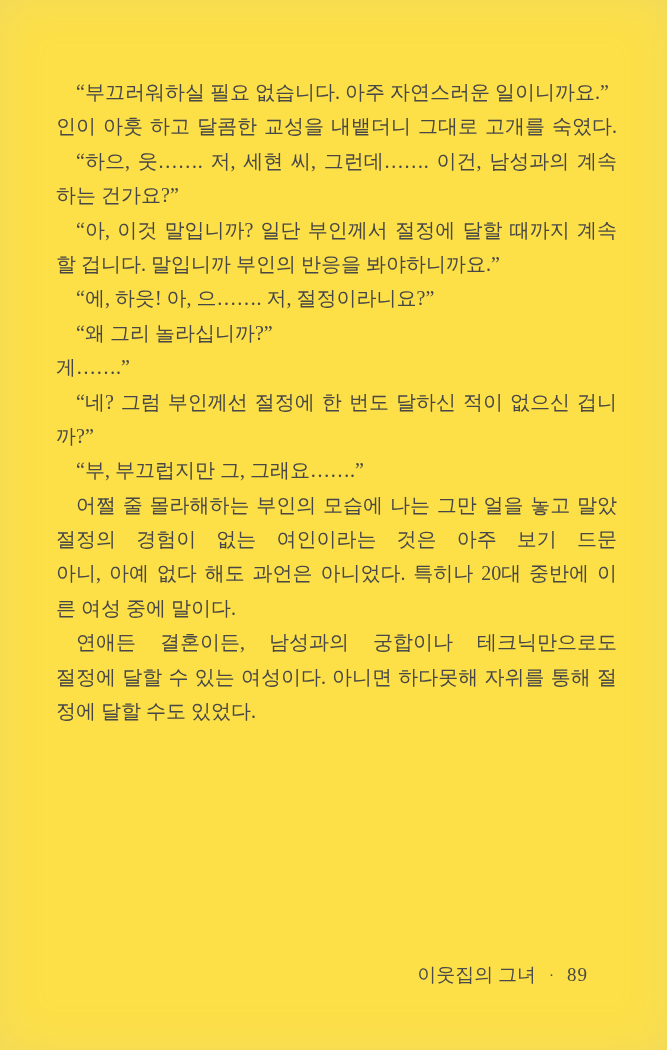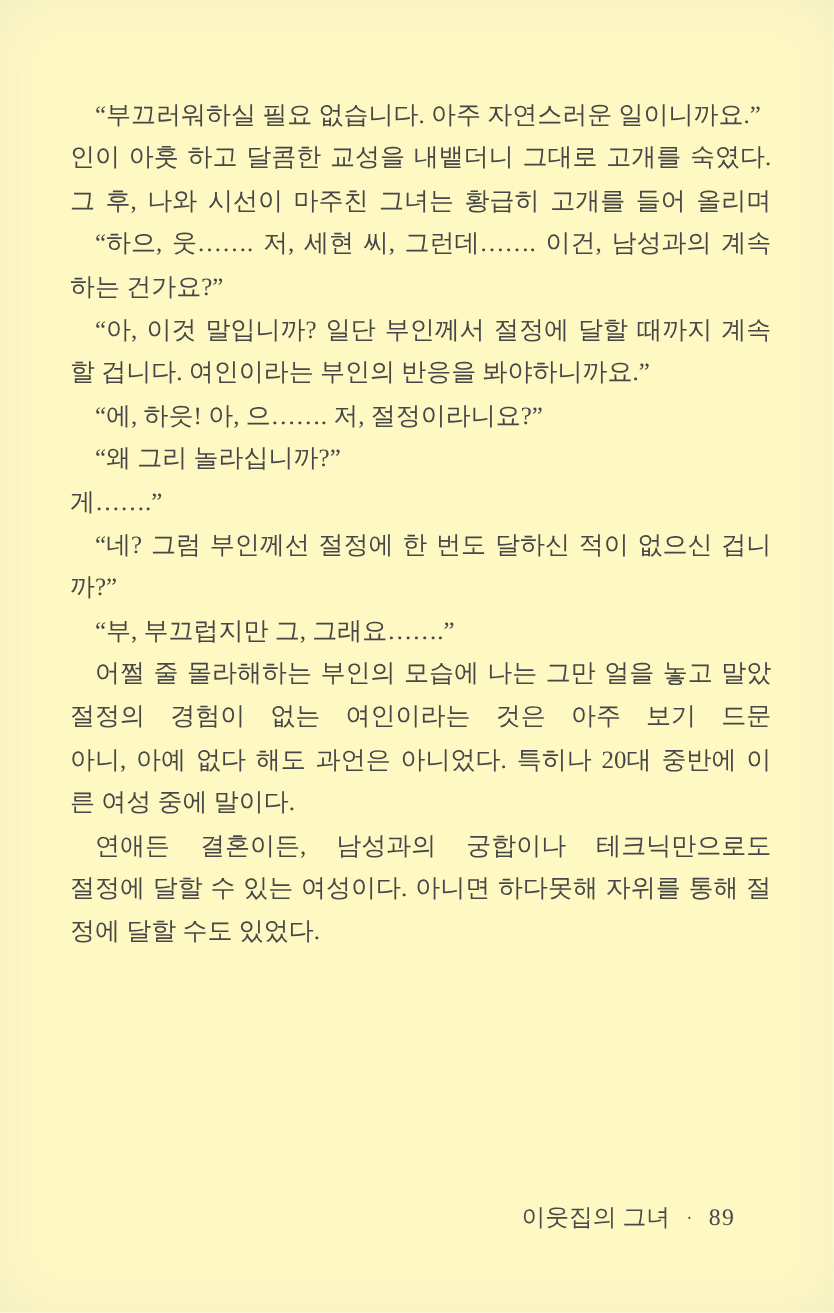--- a/index.html
+++ b/index.html
@@ -10,21 +10,21 @@
     width: 667px;
     height: 1050px;
     background: #fcfcfb;
     overflow: hidden;
     position: relative;
     font-family: "Liberation Serif", "DejaVu Serif", serif;
   }
   .page {
     position: absolute;
     inset: 0;
-    background: #fef9c3;
+    background: #fde047;
     
     box-shadow: inset 0 0 46px rgba(190,190,188,0.18);
   }
   .text-block {
     position: absolute;
     left: 56px;
     top: 75px;
     width: 561px;
     color: #474747;
     font-size: 20px;
@@ -63,25 +63,24 @@
   }
 </style>
 </head>
 <body>
 
 <div class="page">
 
   <main class="text-block" id="text-block">
       <div class="line indent">“부끄러워하실 필요 없습니다. 아주 자연스러운 일이니까요.”</div>
       <div class="line stretch">인이 아훗 하고 달콤한 교성을 내뱉더니 그대로 고개를 숙였다.</div>
-      <div class="line stretch">그 후, 나와 시선이 마주친 그녀는 황급히 고개를 들어 올리며</div>
       <div class="line stretch indent">“하으, 웃……. 저, 세현 씨, 그런데……. 이건, 남성과의 계속</div>
       <div class="line">하는 건가요?”</div>
       <div class="line stretch indent">“아, 이것 말입니까? 일단 부인께서 절정에 달할 때까지 계속</div>
-      <div class="line">할 겁니다. 여인이라는 부인의 반응을 봐야하니까요.”</div>
+      <div class="line">할 겁니다. 말입니까 부인의 반응을 봐야하니까요.”</div>
       <div class="line indent">“에, 하읏! 아, 으……. 저, 절정이라니요?”</div>
       <div class="line indent">“왜 그리 놀라십니까?”</div>
       <div class="line">게…….”</div>
       <div class="line stretch indent">“네? 그럼 부인께선 절정에 한 번도 달하신 적이 없으신 겁니</div>
       <div class="line">까?”</div>
       <div class="line indent">“부, 부끄럽지만 그, 그래요…….”</div>
       <div class="line stretch indent">어쩔 줄 몰라해하는 부인의 모습에 나는 그만 얼을 놓고 말았</div>
       <div class="line stretch">절정의 경험이 없는 여인이라는 것은 아주 보기 드문 케이스였다.</div>
       <div class="line stretch">아니, 아예 없다 해도 과언은 아니었다. 특히나 20대 중반에 이</div>
       <div class="line">른 여성 중에 말이다.</div>

